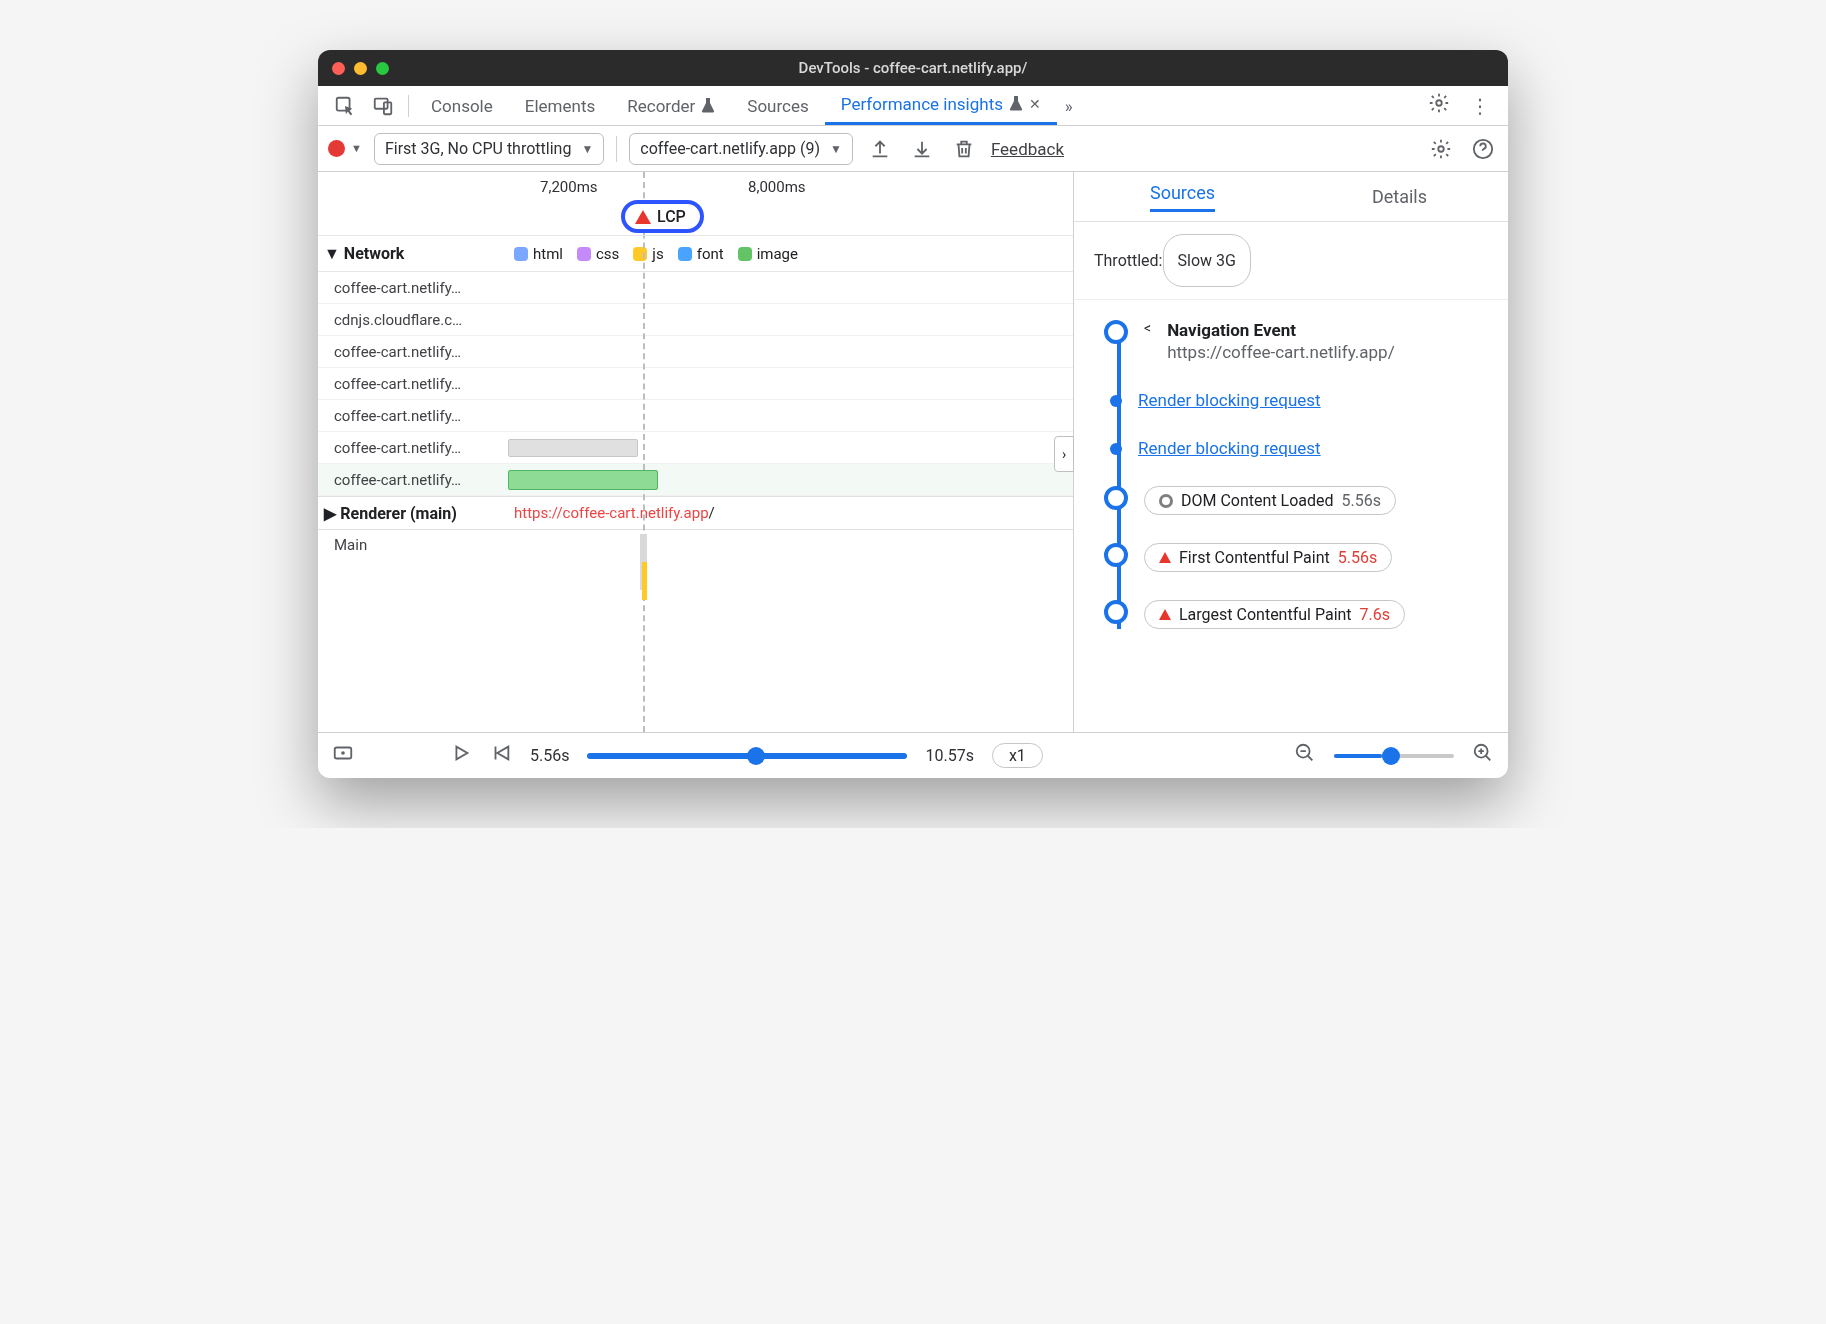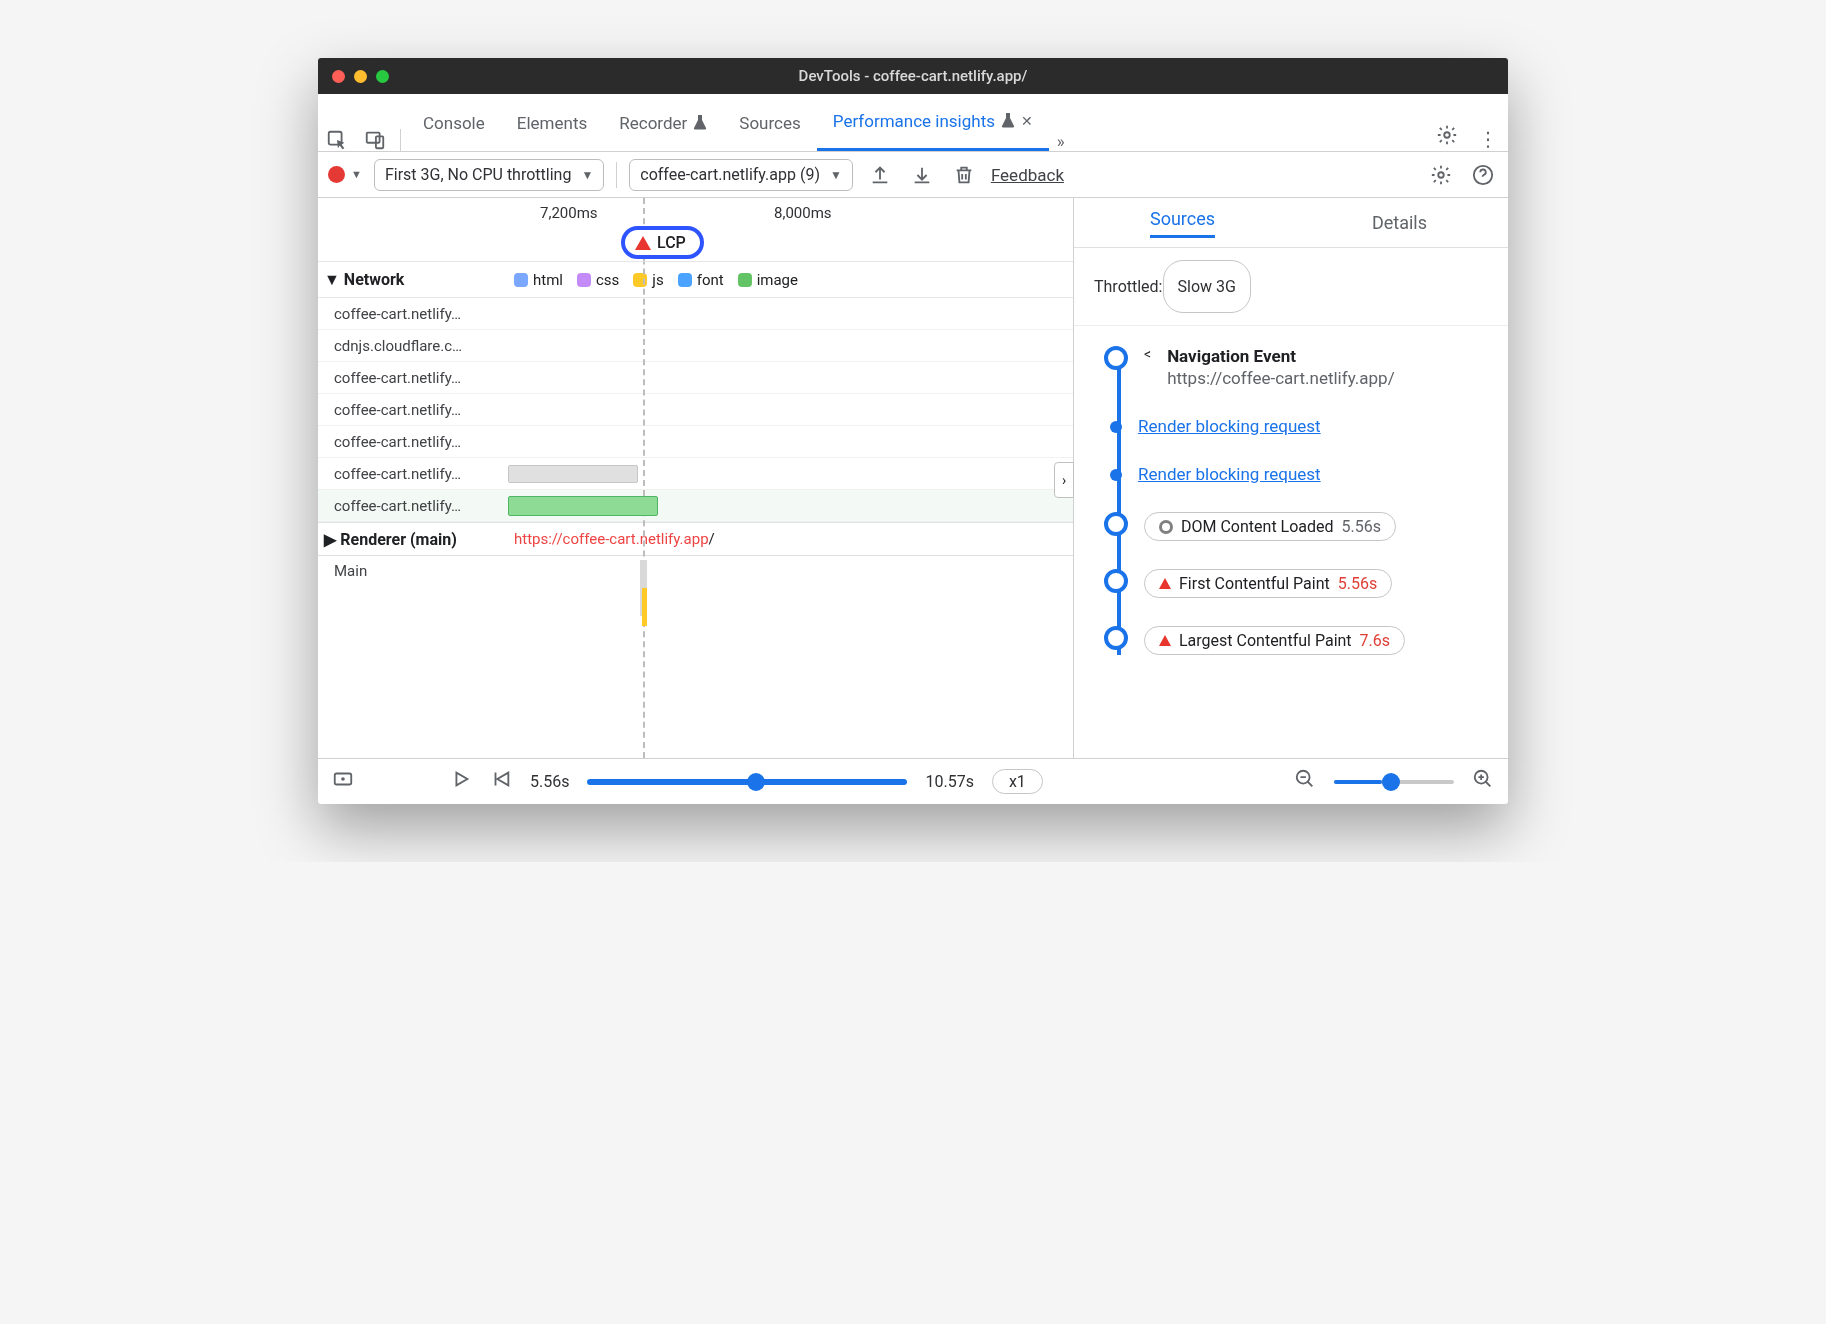--- a/index.html
+++ b/index.html
@@ -6,38 +6,38 @@
   body {
     font-family: -apple-system, BlinkMacSystemFont, "Segoe UI", Roboto, sans-serif;
     font-size: 14px;
     background: #f5f5f5;
     padding: 40px;
     color: #202124;
   }
   .window {
     width: 1190px;
     background: #fff;
-    border-radius: 3px;
+    border-radius: 12px;
     overflow: hidden;
     box-shadow: 0 25px 60px rgba(0,0,0,.35);
-    margin: 18px auto;
+    margin: 10px auto;
   }
   .titlebar {
     background: #2b2b2b;
     height: 36px;
     display:flex;align-items:center;
     color:#d8d8d8;
     font-size:15px;
     position:relative;
   }
   .traffic{display:flex;gap:9px;padding-left:14px;}
   .dot{width:13px;height:13px;border-radius:50%;}
   .dot.r{background:#ff5f57}.dot.y{background:#febc2e}.dot.g{background:#28c840}
   .titlebar .title{position:absolute;left:0;right:0;text-align:center;font-weight:500}
-  .tabbar{display:flex;align-items:flex-end;height:58px;border-bottom:1px solid #d0d0d0;padding:0 0;gap:0;font-size:17px;color:#606368;}
+  .tabbar{display:flex;align-items:center;height:40px;border-bottom:1px solid #d0d0d0;padding:0 8px;gap:0;font-size:17px;color:#606368;}
   .tb-icon{padding:0 8px;display:flex;align-items:center}
   .tb-sep{width:1px;height:22px;background:#d0d0d0;margin:0 6px}
   .tab{padding:0 16px;height:100%;display:flex;align-items:center;cursor:pointer;gap:6px}
   .tab.active{color:#1a73e8;border-bottom:3px solid #1a73e8;font-weight:400}
   .tab .close{font-size:14px;color:#606368}
   .spacer{flex:1}
   .gear,.kebab{padding:0 10px;font-size:20px;color:#606368}
   .flask{display:inline-block;transform:translateY(1px)}
   .toolbar{display:flex;align-items:center;height:46px;border-bottom:1px solid #d0d0d0;padding:0 10px;gap:12px;font-size:16px;color:#303134}
   .rec{display:flex;align-items:center;gap:6px}
@@ -214,21 +214,21 @@
     </div>
   </div>
 
   <div class="content">
 
     <div class="left">
       <div class="dashline"></div>
 
       <div class="ruler">
         <span class="tick" style="left:222px">7,200ms</span>
-        <span class="tick" style="left:456px">8,000ms</span>
+        <span class="tick" style="left:430px">8,000ms</span>
         <div class="lcp-pill">
           <span class="redtri"></span>
           <span>LCP</span>
         </div>
       </div>
 
       <div class="legendrow">
         <div class="trackhead bold">
           <span>▼</span>
           <span>Network</span>

